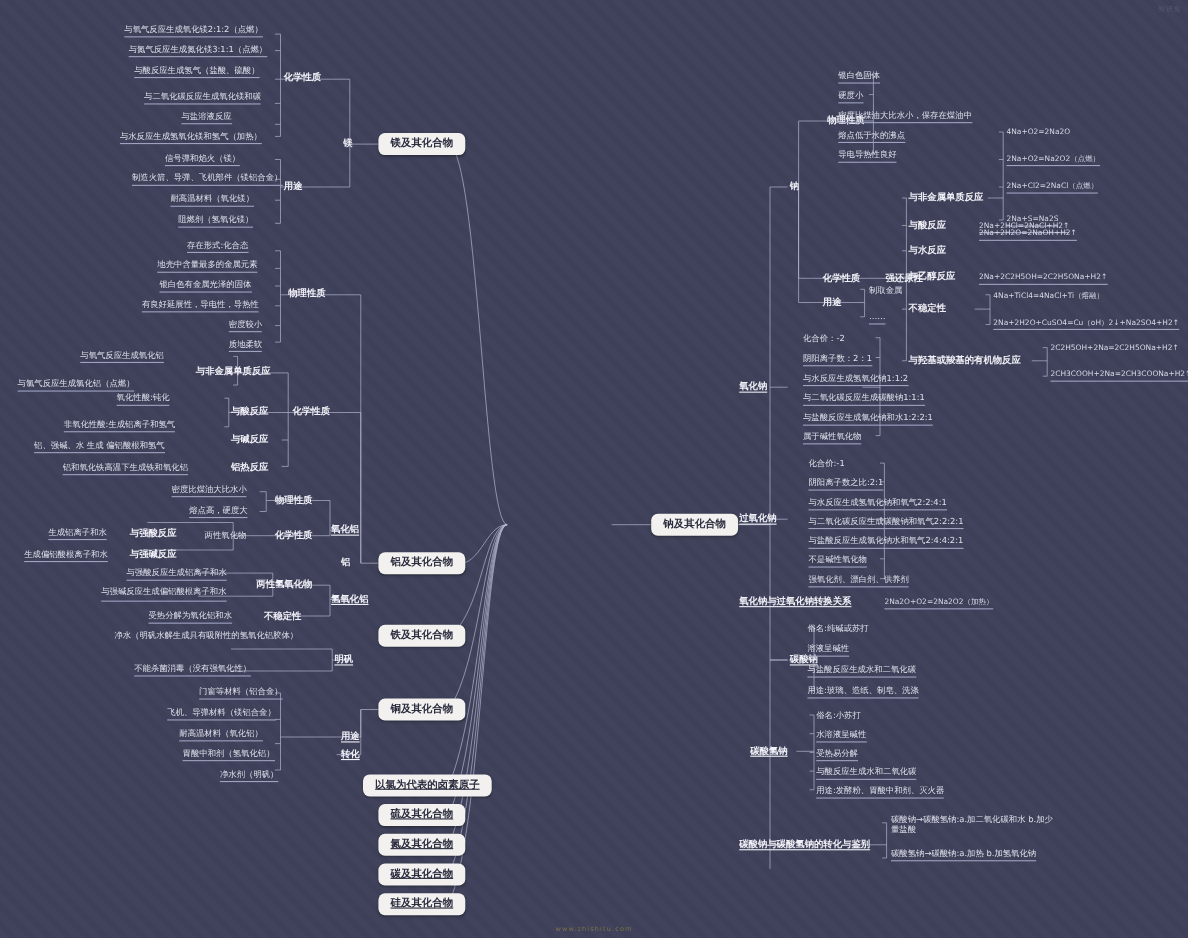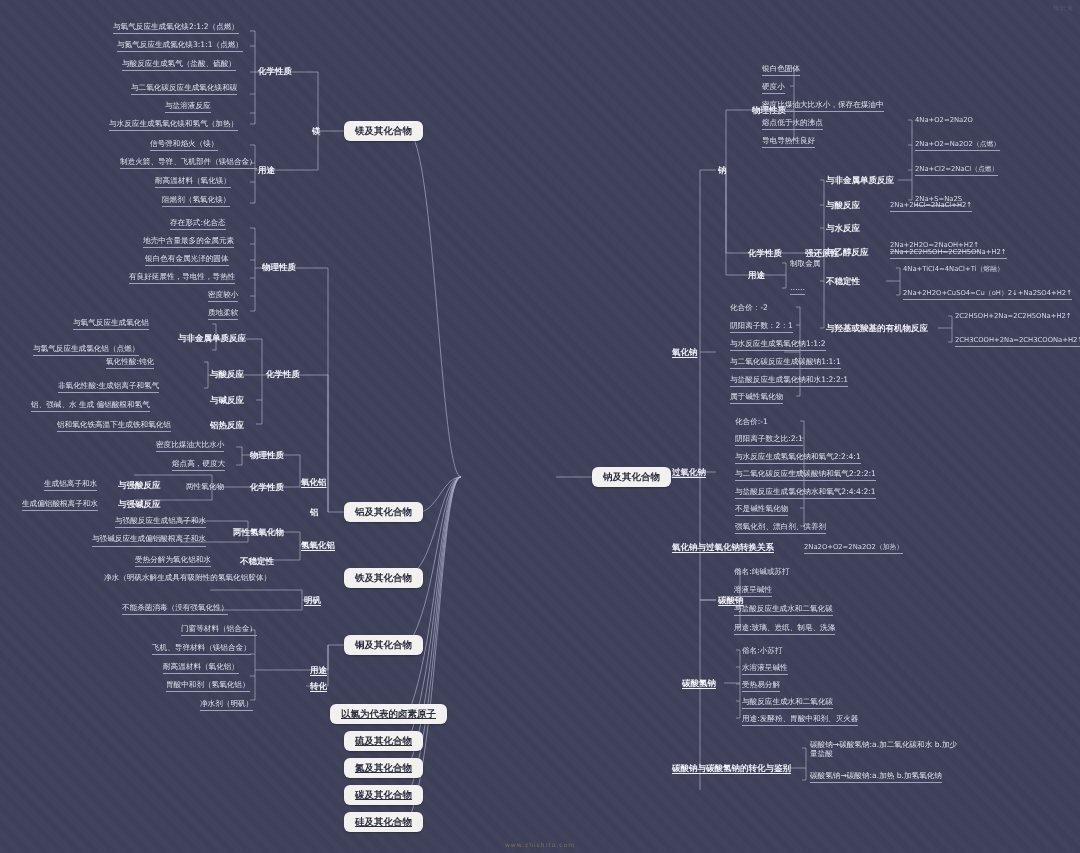--- a/index.html
+++ b/index.html
@@ -242,21 +242,21 @@
 
 <div class="node leaf" style="left:170px;top:218px;">存在形式:化合态</div>
 <div class="node leaf" style="left:143px;top:236px;">地壳中含量最多的金属元素</div>
 <div class="node leaf" style="left:145px;top:254px;">银白色有金属光泽的固体</div>
 <div class="node leaf" style="left:129px;top:272px;">有良好延展性，导电性，导热性</div>
 <div class="node leaf" style="left:208px;top:290px;">密度较小</div>
 <div class="node leaf" style="left:208px;top:308px;">质地柔软</div>
 
 <div class="node lbl" style="left:178px;top:333px;">与非金属单质反应</div>
 <div class="node leaf" style="left:73px;top:318px;">与氧气反应生成氧化铝</div>
-<div class="node leaf" style="left:33px;top:344px;text-align:right;">与氯气反应生成氯化铝（点燃）</div>
+<div class="node leaf" style="left:16px;top:344px;text-align:right;">与氯气反应生成氯化铝（点燃）</div>
 
 <div class="node lbl" style="left:210px;top:369px;">与酸反应</div>
 <div class="node leaf" style="left:106px;top:357px;">氧化性酸:钝化</div>
 <div class="node leaf" style="left:58px;top:381px;">非氧化性酸:生成铝离子和氢气</div>
 
 <div class="node lbl" style="left:210px;top:395px;">与碱反应</div>
 <div class="node leaf" style="left:31px;top:400px;">铝、强碱、水 生成 偏铝酸根和氢气</div>
 
 <div class="node lbl" style="left:210px;top:420px;">铝热反应</div>
 <div class="node leaf" style="left:57px;top:420px;">铝和氧化铁高温下生成铁和氧化铝</div>
@@ -311,21 +311,21 @@
 <div class="node lbl" style="left:826px;top:175px;">与非金属单质反应</div>
 <div class="node eq nb" style="left:915px;top:116px;">4Na+O2=2Na2O</div>
 <div class="node eq" style="left:915px;top:140px;">2Na+O2=Na2O2（点燃）</div>
 <div class="node eq" style="left:915px;top:165px;">2Na+Cl2=2NaCl（点燃）</div>
 <div class="node eq" style="left:915px;top:195px;">2Na+S=Na2S</div>
 
 <div class="node lbl" style="left:826px;top:200px;">与酸反应</div>
 <div class="node eq" style="left:890px;top:201px;">2Na+2HCl=2NaCl+H2↑</div>
 
 <div class="node lbl" style="left:826px;top:223px;">与水反应</div>
-<div class="node eq" style="left:890px;top:241px;">2Na+2H2O=2NaOH+H2↑</div>
+<div class="node eq" style="left:890px;top:208px;">2Na+2H2O=2NaOH+H2↑</div>
 
 <div class="node lbl" style="left:826px;top:247px;">与乙醇反应</div>
 <div class="node eq" style="left:890px;top:248px;">2Na+2C2H5OH=2C2H5ONa+H2↑</div>
 
 <div class="node lbl" style="left:826px;top:276px;">不稳定性</div>
 <div class="node eq nb" style="left:903px;top:265px;">4Na+TiCl4=4NaCl+Ti（熔融）</div>
 <div class="node eq" style="left:903px;top:289px;">2Na+2H2O+CuSO4=Cu（oH）2↓+Na2SO4+H2↑</div>
 
 <div class="node lbl" style="left:826px;top:323px;">与羟基或羧基的有机物反应</div>
 <div class="node eq nb" style="left:955px;top:312px;">2C2H5OH+2Na=2C2H5ONa+H2↑</div>

